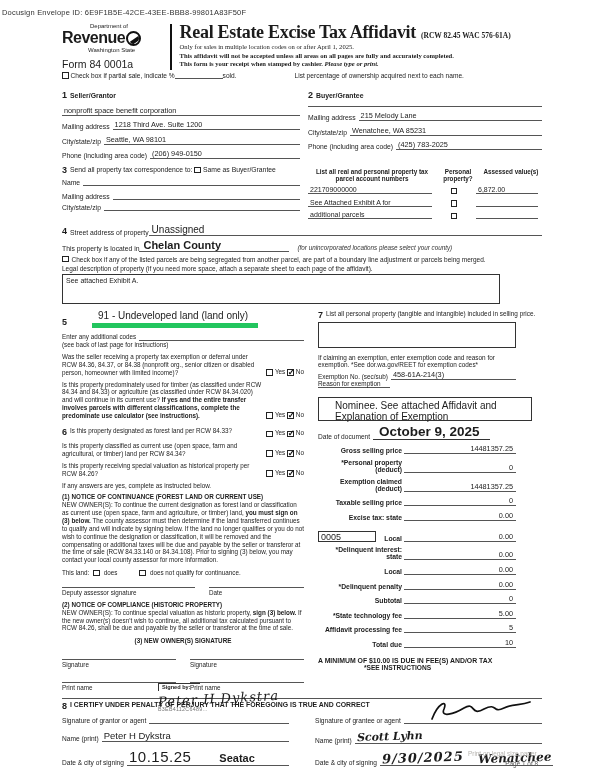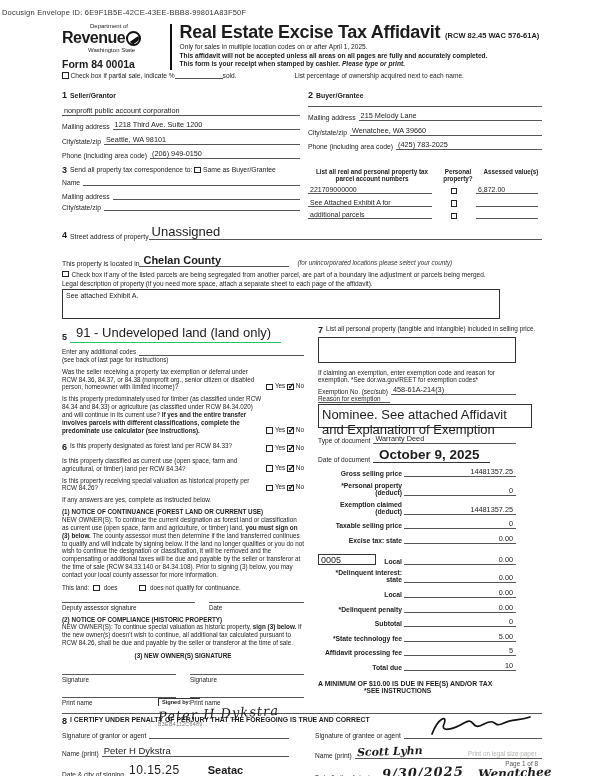--- a/index.html
+++ b/index.html
@@ -10,23 +10,23 @@
 
   
   .hdr { display:flex; margin-top:18px; }
   .hdr-left { width:102px; flex:none; padding-top:1px; }
   .dept-of { font-size:6px; margin-left:28px; }
   .brand-row { display:flex; align-items:center; }
   .brand { font-size:16px; font-weight:bold; letter-spacing:-.5px; }
   .logo-circ { width:15px; height:15px; border:2.5px solid #111; border-radius:50%; position:relative; margin-left:1px; overflow:hidden; flex:none; }
   .logo-circ::after { content:""; position:absolute; left:2px; top:5px; width:12px; height:4px; background:#111; transform:rotate(-35deg); }
   .wa-state { font-size:6px; margin-left:26px; }
-  .form-no { font-size:10.5px; font-weight:bold; margin-top:5px; }
+  .form-no { font-size:10.5px; font-weight:normal; margin-top:5px; }
   .hdr-div { width:1.6px; background:#111; margin:2px 8px 0 6px; flex:none; }
-  .hdr-right { flex:1; }
+  .hdr-right { flex:1;font-family:Liberation Serif, serif; }
   .title-row { display:flex; align-items:baseline; gap:5px; }
   .title { font-size:18px; font-weight:bold; letter-spacing:-.3px; }
   .title-ref { font-size:7.5px; font-weight:bold; }
   .hnote { font-size:6.6px; line-height:1.3; }
   .b { font-weight:bold; } .i { font-style:italic; }
 
   .partial-row { display:flex; margin-top:2px; font-size:6.6px; }
   .partial-right { margin-left:58px; }
 
   
@@ -57,54 +57,54 @@
   .loc-note { font-size:6.3px; font-style:italic; color:#333; margin-left:8px; padding-bottom:1px; }
   .tinyline { font-size:6.5px; margin-top:3.5px; display:flex; gap:3px; align-items:flex-start; }
   .legal-box { border:1.4px solid #333; width:438px; height:30px; margin-top:2px; padding:2px 3px; font-size:7px; }
 
   
   .mid { display:flex; margin-top:6px; }
   .midL { width:242px; flex:none; font-size:6.3px; line-height:1.25; }
   .midR { flex:1; margin-left:14px; font-size:6.4px; }
 
   .luc-row { display:flex; align-items:flex-end; }
-  .luc { font-size:13px; border-bottom:1px solid #22c55e; padding:0 10px 1px 6px; margin-left:0; }
+  .luc { font-size:10px; border-bottom:5px solid #22c55e; padding:0 10px 1px 6px; margin-left:22px; }
   .q { display:flex; margin-top:4px; }
   .qt { flex:1; padding-right:4px; }
   .qa { flex:none; display:flex; align-items:flex-end; gap:2px; padding-bottom:1px; font-size:6.4px; }
   .s6q { display:flex; margin-top:4px; }
   .notice-t { font-weight:bold; margin-top:4px; }
   .sig-pair { display:flex; gap:14px; margin-top:10px; }
   .sig-pair .half { flex:1; border-top:1px solid #555; font-size:6.3px; padding-top:1px; }
   .center { text-align:center; }
 
   
   .mrow { display:flex; align-items:flex-end; margin-top:4.6px; }
   .mlab { flex:1; text-align:right; font-weight:bold; font-size:6.8px; padding-right:2px; }
   .mval { width:112px; flex:none; border-bottom:1px solid #555; text-align:right; font-size:7.3px; padding:0 3px 0 0; margin-right:26px; }
   .loc-code { width:58px; border:1.2px solid #333; font-size:9px; padding:0 2px; height:11px; margin-right:4px; flex:none; }
   .min-note { font-weight:bold; font-size:6.9px; margin-top:9px; }
   .box7 { border:1.2px solid #333; height:26px; margin-top:2px; margin-right:26px; }
-  .reason-box { border:1.2px solid #333; height:24px; margin-top:1px; padding:2px 3px; font-size:13px; margin-right:10px; }
+  .reason-box { border:1.2px solid #333; height:24px; margin-top:9px; padding:2px 16px; font-size:10px; margin-right:10px; }
   .docdate { font-size:13.5px; font-weight:bold; border-bottom:1.4px solid #333; padding:0 10px 0 6px; }
 
   
   .sec8 { border-top:1px solid #555; margin-top:6px; padding-top:2px; position:relative; }
   .certify { font-size:6.9px; font-weight:bold; }
   .s8cols { display:flex; gap:26px; }
   .s8col { flex:1; position:relative; }
   .s8line { display:flex; align-items:flex-end; margin-top:6px; font-size:6.6px; }
   .s8line .lab { flex:none; padding-right:3px; }
   .s8line .val { flex:1; border-bottom:1px solid #555; padding:0 2px; white-space:nowrap; }
   .ds-block { position:absolute; left:96px; top:-16px; z-index:3; }
   .ds-signedby { font-size:5.6px; font-weight:bold; border-left:1px solid #333; border-top:1px solid #333; padding:0 0 1px 3px; width:42px; }
   .ds-script { font-family:"DejaVu Serif", serif; font-style:italic; font-size:13px; transform:rotate(-3deg); white-space:nowrap; letter-spacing:1px; }
   .ds-id { font-size:5.3px; color:#777; letter-spacing:.3px; }
   .print-name { font-size:9.5px; }
-  .date-fill { font-size:12px; letter-spacing:.5px; }
+  .date-fill { font-size:15px; letter-spacing:.5px; }
   .city-fill { font-size:11px; font-weight:bold; margin-left:28px; }
   .hand { font-family:"DejaVu Serif", serif; font-style:italic; font-weight:bold; transform:rotate(-2deg); display:inline-block; }
   .hw-name { font-size:11px; } .hw-date { font-size:13px; letter-spacing:1px; } .hw-city { font-size:12px; margin-left:14px; }
   .scribble { position:absolute; right:6px; top:-14px; z-index:3; }
   .legal-note { position:absolute; right:62px; top:750px; font-size:6.4px; color:#b5b3ae; }
   .page-no { position:absolute; right:62px; top:760px; font-size:6.4px; color:#555; }
 </style>
 </head>
 <body>
 
@@ -139,21 +139,21 @@
     <span style="margin-left:2px">Check box if partial sale, indicate %</span>
     <span class="ul" style="width:48px"></span>
     <span>sold.</span>
     <span class="partial-right">List percentage of ownership acquired next to each name.</span>
   </div>
 
   <div class="cols2" style="margin-top:5px">
     <div class="colL">
       <div><span class="secno">1</span><span class="sechead">Seller/Grantor</span></div>
       <div class="fl">
-          <span class="val">nonprofit public account corporation</span>
+          <span class="val">nonprofit space benefit corporation</span>
         </div>
       <div class="fl">
           <span class="lab">Mailing address</span>
           <span class="val">1218 Third Ave. Suite 1200</span>
         </div>
       <div class="fl">
           <span class="lab">City/state/zip</span>
           <span class="val">Seattle, WA 98101</span>
         </div>
       <div class="fl">
@@ -165,21 +165,21 @@
       <div><span class="secno">2</span><span class="sechead">Buyer/Grantee</span></div>
       <div class="fl">
           <span class="val"></span>
         </div>
       <div class="fl">
           <span class="lab">Mailing address</span>
           <span class="val">215 Melody Lane</span>
         </div>
       <div class="fl">
           <span class="lab">City/state/zip</span>
-          <span class="val">Wenatchee, WA 39660</span>
+          <span class="val">Wenatchee, WA 85231</span>
         </div>
       <div class="fl">
           <span class="lab">Phone (including area code)</span>
           <span class="val">(425) 783-2025</span>
         </div>
     </div>
   </div>
 
   <div class="cols2" style="margin-top:6px">
     <div class="colL">
@@ -223,23 +223,23 @@
         <span class="pp"><span class="cb"></span></span>
         <span class="av"></span>
       </div>
     </div>
   </div>
 
   <div>
     <div class="s4line">
       <span class="secno">4</span>
       <span>Street address of property</span>
-      <span class="val ul" style="flex:1;padding:0 3px;font-size:13px">Unassigned</span>
-    </div>
-    <div class="s4line" style="margin-top:14px">
+      <span class="val ul" style="flex:1;padding:0 3px;font-size:10px">Unassigned</span>
+    </div>
+    <div class="s4line" style="margin-top:3px">
       <span>This property is located in</span>
       <span class="located-val">Chelan County</span>
       <span class="loc-note">(for unincorporated locations please select your county)</span>
     </div>
     <div class="tinyline">
       <span class="cb"></span>
       <span>Check box if any of the listed parcels are being segregated from another parcel, are part of a boundary line adjustment or parcels being merged.</span>
     </div>
     <div class="tinyline" style="margin-top:2px">
       <span>Legal description of property (if you need more space, attach a separate sheet to each page of the affidavit).</span>
@@ -358,24 +358,20 @@
       <div class="box7"></div>
       <div style="margin-top:6px">If claiming an exemption, enter exemption code and reason for</div>
       <div>exemption. *See dor.wa.gov/REET for exemption codes*</div>
       <div class="fl" style="font-size:6.4px;margin-top:2px">
         <span class="lab">Exemption No. (sec/sub)</span>
         <span class="val" style="margin-right:26px">458-61A-214(3)</span>
       </div>
       <div class="ul" style="width:72px;font-size:6.4px">Reason for exemption</div>
       <div class="reason-box">Nominee. See attached Affidavit and Explanation of Exemption</div>
 
-      <div class="fl" style="font-size:6.6px;margin-top:6px">
-        <span class="lab">Type of document</span>
-        <span class="val" style="margin-right:26px">Warranty Deed</span>
-      </div>
       <div class="fl" style="font-size:6.6px;margin-top:3px;align-items:flex-end">
         <span class="lab">Date of document</span>
         <span class="docdate">October 9, 2025</span>
       </div>
 
       <div class="mrow">
           <span class="mlab">Gross selling price</span>
           <span class="mval">14481357.25</span>
         </div>
       <div class="mrow">

